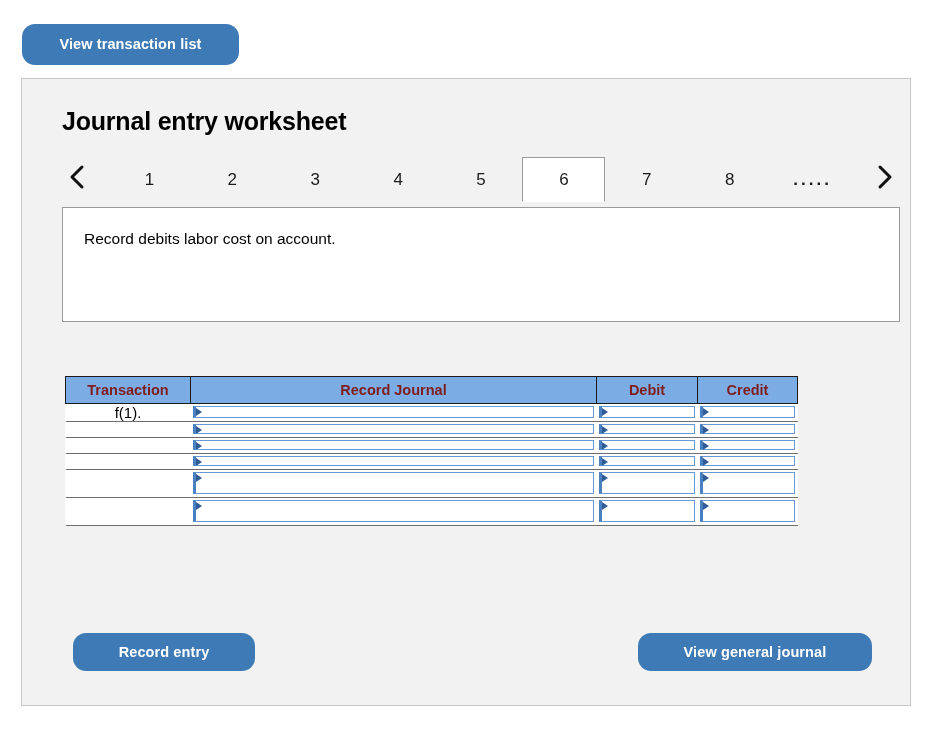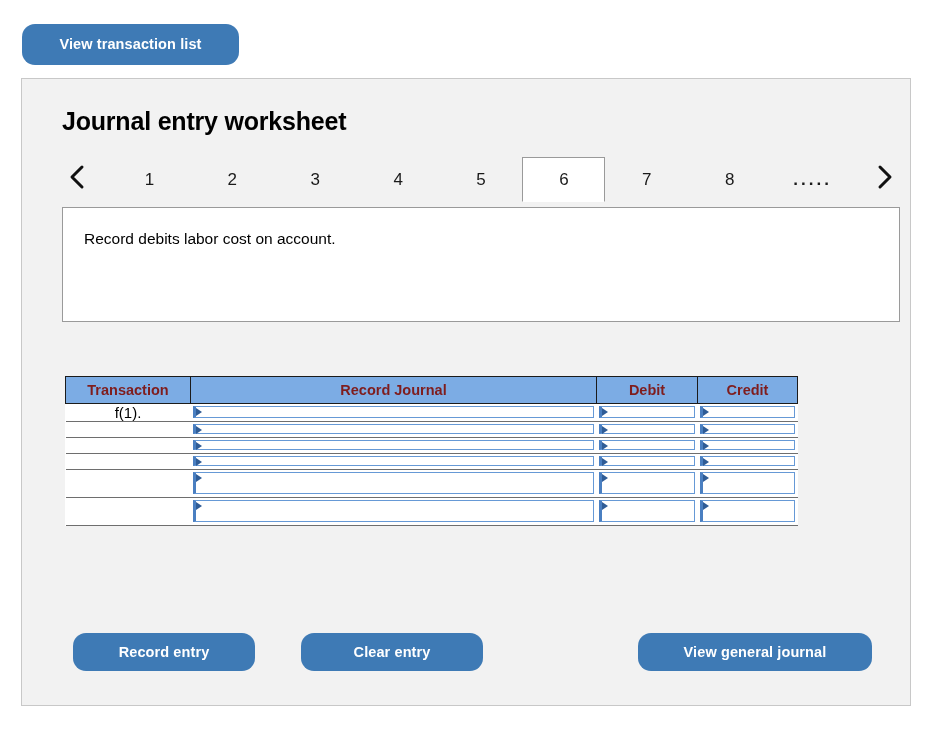--- a/index.html
+++ b/index.html
@@ -386,17 +386,16 @@
               <div class="cellwrap">
                 <div class="inputbox"></div>
               </div>
             </td>
           </tr>
         </tbody>
     </table>
 
     <button id="record-entry" class="btn">Record entry</button>
 
-    <button id="clear-entry" class="btn">Clear entry</button>
 
     <button id="view-journal" class="btn">View general journal</button>
   </div>
 </div>
 
 </body></html>

